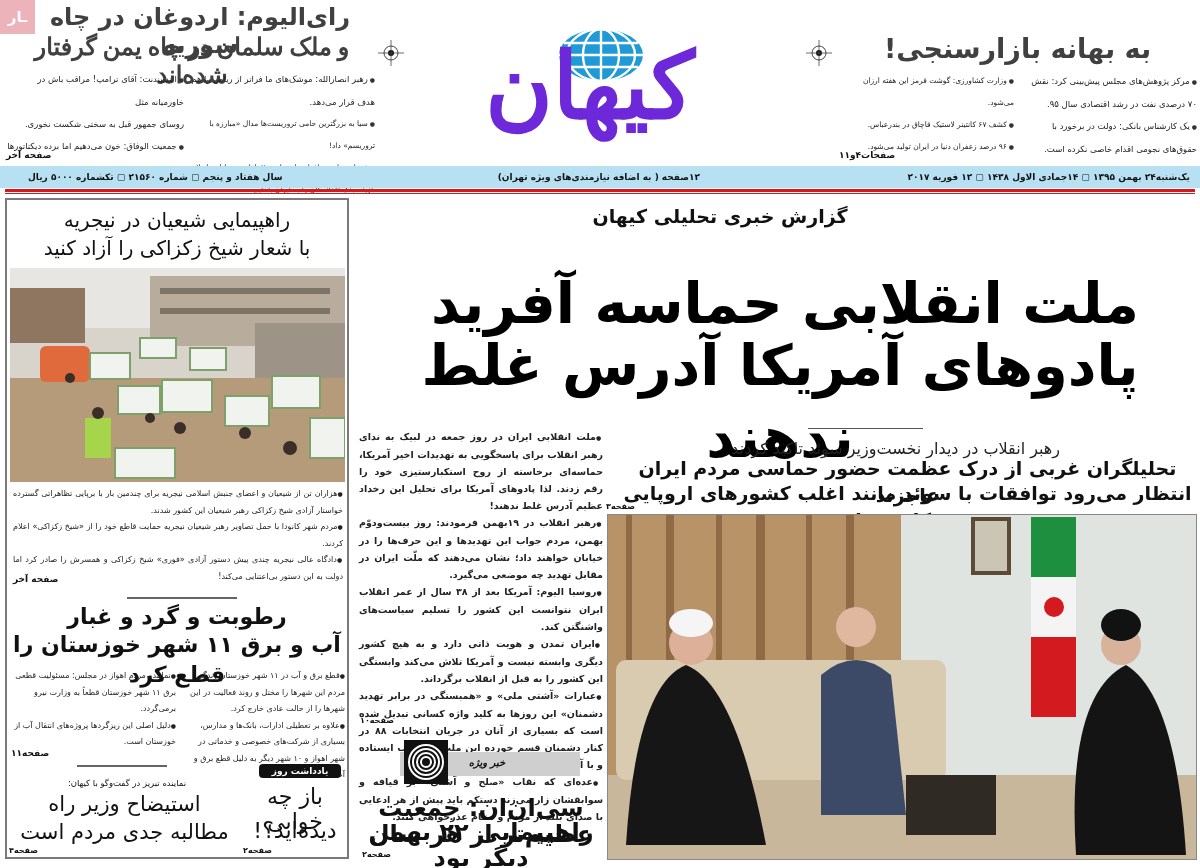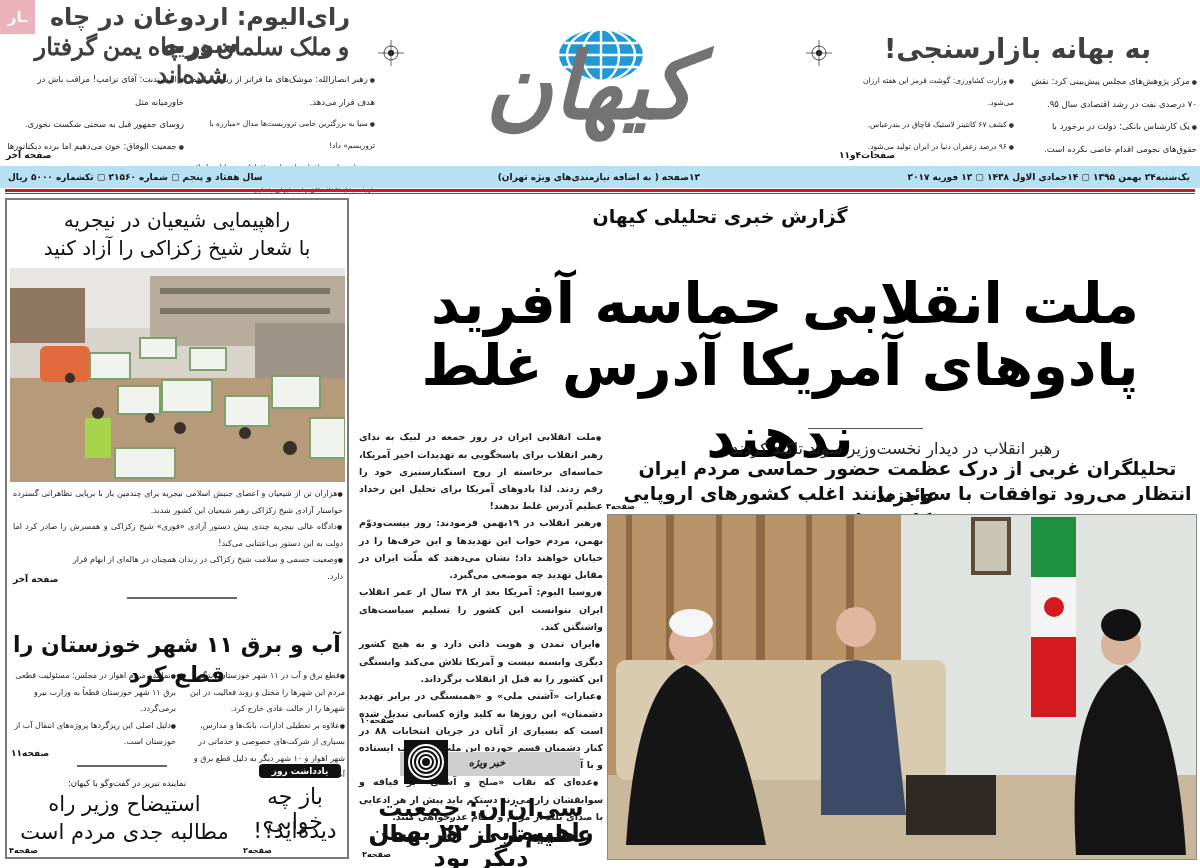--- a/index.html
+++ b/index.html
@@ -12,25 +12,25 @@
   .top-headline { font-weight: bold; color: #404040; text-align: center; line-height: 1.15; font-size: 25px; letter-spacing: -0.5px; }
   .teaser-col { font-size: 8.5px; line-height: 22px; color: #222; }
   .teaser-col .bul::before { content: "\25CF  "; font-size: 6px; color: #333; }
   .page-ref { font-size: 9px; font-weight: bold; color: #111; }
 
   .watermark { left: 0; top: 0; width: 35px; height: 34px; background: #e9a6ae; opacity: 0.85; color: #fff; font-weight: bold; font-size: 15px; display:flex; align-items:center; justify-content:center; }
 
   .reg-mark { width: 26px; height: 26px; }
 
   .logo-wrap { left: 430px; top: 10px; width: 320px; height: 140px; }
-  .logo-text { position: absolute; left: 0; top: 30px; width: 320px; text-align: center; font-family: "DejaVu Serif", serif; font-size: 92px; font-weight: bold; color: #737373; line-height: 1; font-style: italic; }
+  .logo-text { position: absolute; left: 0; top: 30px; width: 320px; text-align: center; font-family: "DejaVu Serif", serif; font-size: 92px; font-weight: bold; color: #6d28d9; line-height: 1; }
 
   
   .infobar { left: 0; top: 166px; width: 1200px; height: 22px; background: #b7e1f3; display: flex; align-items: center; font-size: 9px; font-weight: bold; color: #111; }
-  .infobar .seg { position: absolute; white-space: nowrap; }
+  .infobar .seg { position: absolute; white-space: nowrap; margin-left: 20px; }
   .redline { left: 5px; top: 189px; width: 1190px; height: 3px; background: #d21a1f; }
   .redline2 { left: 5px; top: 193px; width: 1190px; height: 1px; background: #d21a1f; }
 
   
   .sidebar { left: 5px; top: 198px; width: 344px; height: 661px; border: 2px solid #7a7a7a; }
   .sb-title { font-size: 20px; text-align: center; line-height: 28px; color: #111; font-family: "DejaVu Sans", sans-serif; }
   .photo { background: #888; overflow: hidden; }
   .sb-bullets { font-size: 8px; line-height: 16.5px; color: #222; text-align: justify; }
   .sb-bullets .bul::before { content: "\25CF "; font-size: 6px; }
   .divider { height: 2px; background: #666; }
@@ -170,27 +170,28 @@
           <circle cx="170" cy="160" r="6"></circle>
         <circle cx="235" cy="165" r="6"></circle>
           <circle cx="280" cy="180" r="7"></circle>
           <circle cx="140" cy="150" r="5"></circle>
       </g>
     </svg>
   </div>
 
   <div class="abs sb-bullets" style="left:6px; top:286px; width:330px;">
     <div class="bul">هزاران تن از شیعیان و اعضای جنبش اسلامی نیجریه برای چندمین بار با برپایی تظاهراتی گسترده خواستار آزادی شیخ زکزاکی رهبر شیعیان این کشور شدند.</div>
+    <div class="bul">مردم شهر کانودا با حمل تصاویر رهبر شیعیان نیجریه حمایت قاطع خود را از «شیخ زکزاکی» اعلام کردند.</div>
     <div class="bul">دادگاه عالی نیجریه چندی پیش دستور آزادی «فوری» شیخ زکزاکی و همسرش را صادر کرد اما دولت به این دستور بی‌اعتنایی می‌کند!</div>
-    <div class="bul" style="padding-left:60px;">وضعیت جسمی و سلامت شیخ زکزاکی در زندان همچنان در هاله‌ای از ابهام قرار دارد.</div>
   </div>
   <div class="abs page-ref" style="left:6px; top:374px; width:60px; text-align:left;">صفحه آخر</div>
 
   <div class="abs divider" style="left:120px; top:397px; width:110px;"></div>
 
+  <div class="abs sb-headline" style="left:0; top:402px; width:340px;">رطوبت و گرد و غبار</div>
   <div class="abs sb-headline" style="left:0; top:430px; width:340px;">آب و برق ۱۱ شهر خوزستان را قطع کرد</div>
 
   <div class="abs sb-cols" style="left:178px; top:468px; width:160px;">
     <div class="bul">قطع برق و آب در ۱۱ شهر خوزستان زندگی مردم این شهرها را مختل و روند فعالیت در این شهرها را از حالت عادی خارج کرد.</div>
     <div class="bul">علاوه بر تعطیلی ادارات، بانک‌ها و مدارس، بسیاری از شرکت‌های خصوصی و خدماتی در شهر اهواز و ۱۰ شهر دیگر به دلیل قطع برق و آب تعطیل شد.</div>
   </div>
   <div class="abs sb-cols" style="left:4px; top:468px; width:165px;">
     <div class="bul">نماینده مردم اهواز در مجلس: مسئولیت قطعی برق ۱۱ شهر خوزستان قطعاً به وزارت نیرو برمی‌گردد.</div>
     <div class="bul">دلیل اصلی این ریزگردها پروژه‌های انتقال آب از خوزستان است.</div>
   </div>

